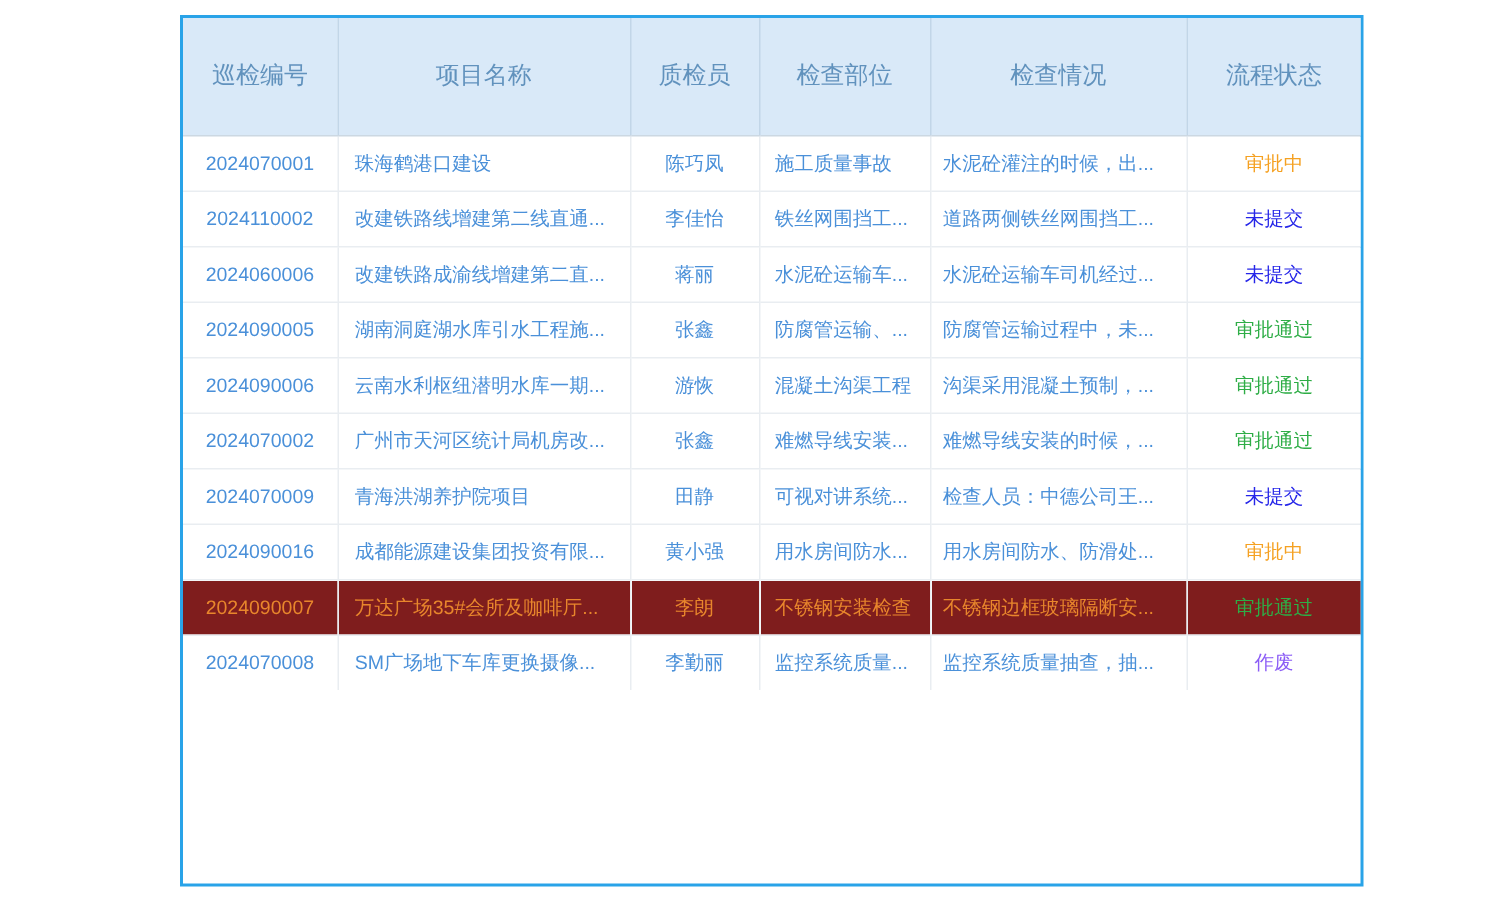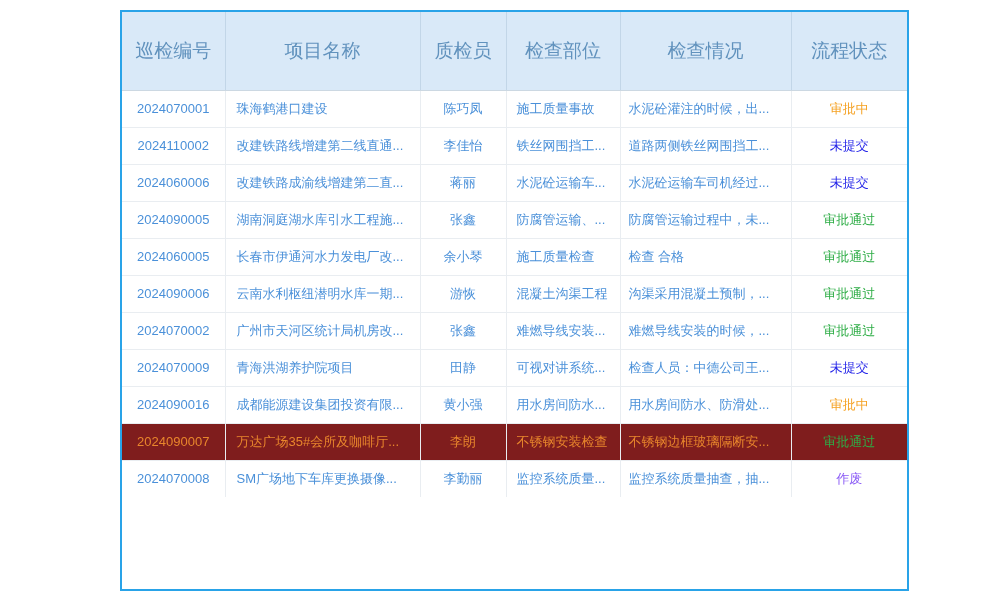--- a/index.html
+++ b/index.html
@@ -35,21 +35,21 @@
   col.c-project   { width: 195px; }
   col.c-inspector { width: 86px;  }
   col.c-part      { width: 114px; }
   col.c-situation { width: 171px; }
   col.c-status    { width: auto;  }
 
   thead th {
     height: 78px;
     background: #d9e9f8;
     color: #6192bd;
-    font-size: 19px;
+    font-size: 16px;
     font-weight: normal;
     text-align: center;
     border-right: 1px solid #c2d6e8;
     border-bottom: 1px solid #ccd8e2;
   }
   thead th:last-child { border-right: none; margin-top: 36px; }
 
   tbody td {
     height: 37px;
     font-size: 13px;
@@ -122,28 +122,20 @@
         </tr>
         <tr>
           <td class="c-id">2024090005</td>
           <td class="c-project">湖南洞庭湖水库引水工程施...</td>
           <td class="c-inspector">张鑫</td>
           <td class="c-part">防腐管运输、...</td>
           <td class="c-situation">防腐管运输过程中，未...</td>
           <td class="c-status" style="color: rgb(46, 173, 70);">审批通过</td>
         </tr>
         <tr>
-          <td class="c-id">2024060005</td>
-          <td class="c-project">长春市伊通河水力发电厂改...</td>
-          <td class="c-inspector">余小琴</td>
-          <td class="c-part">施工质量检查</td>
-          <td class="c-situation">检查 合格</td>
-          <td class="c-status" style="color: rgb(46, 173, 70);">审批通过</td>
-        </tr>
-        <tr>
           <td class="c-id">2024090006</td>
           <td class="c-project">云南水利枢纽潜明水库一期...</td>
           <td class="c-inspector">游恢</td>
           <td class="c-part">混凝土沟渠工程</td>
           <td class="c-situation">沟渠采用混凝土预制，...</td>
           <td class="c-status" style="color: rgb(46, 173, 70);">审批通过</td>
         </tr>
         <tr>
           <td class="c-id">2024070002</td>
           <td class="c-project">广州市天河区统计局机房改...</td>

